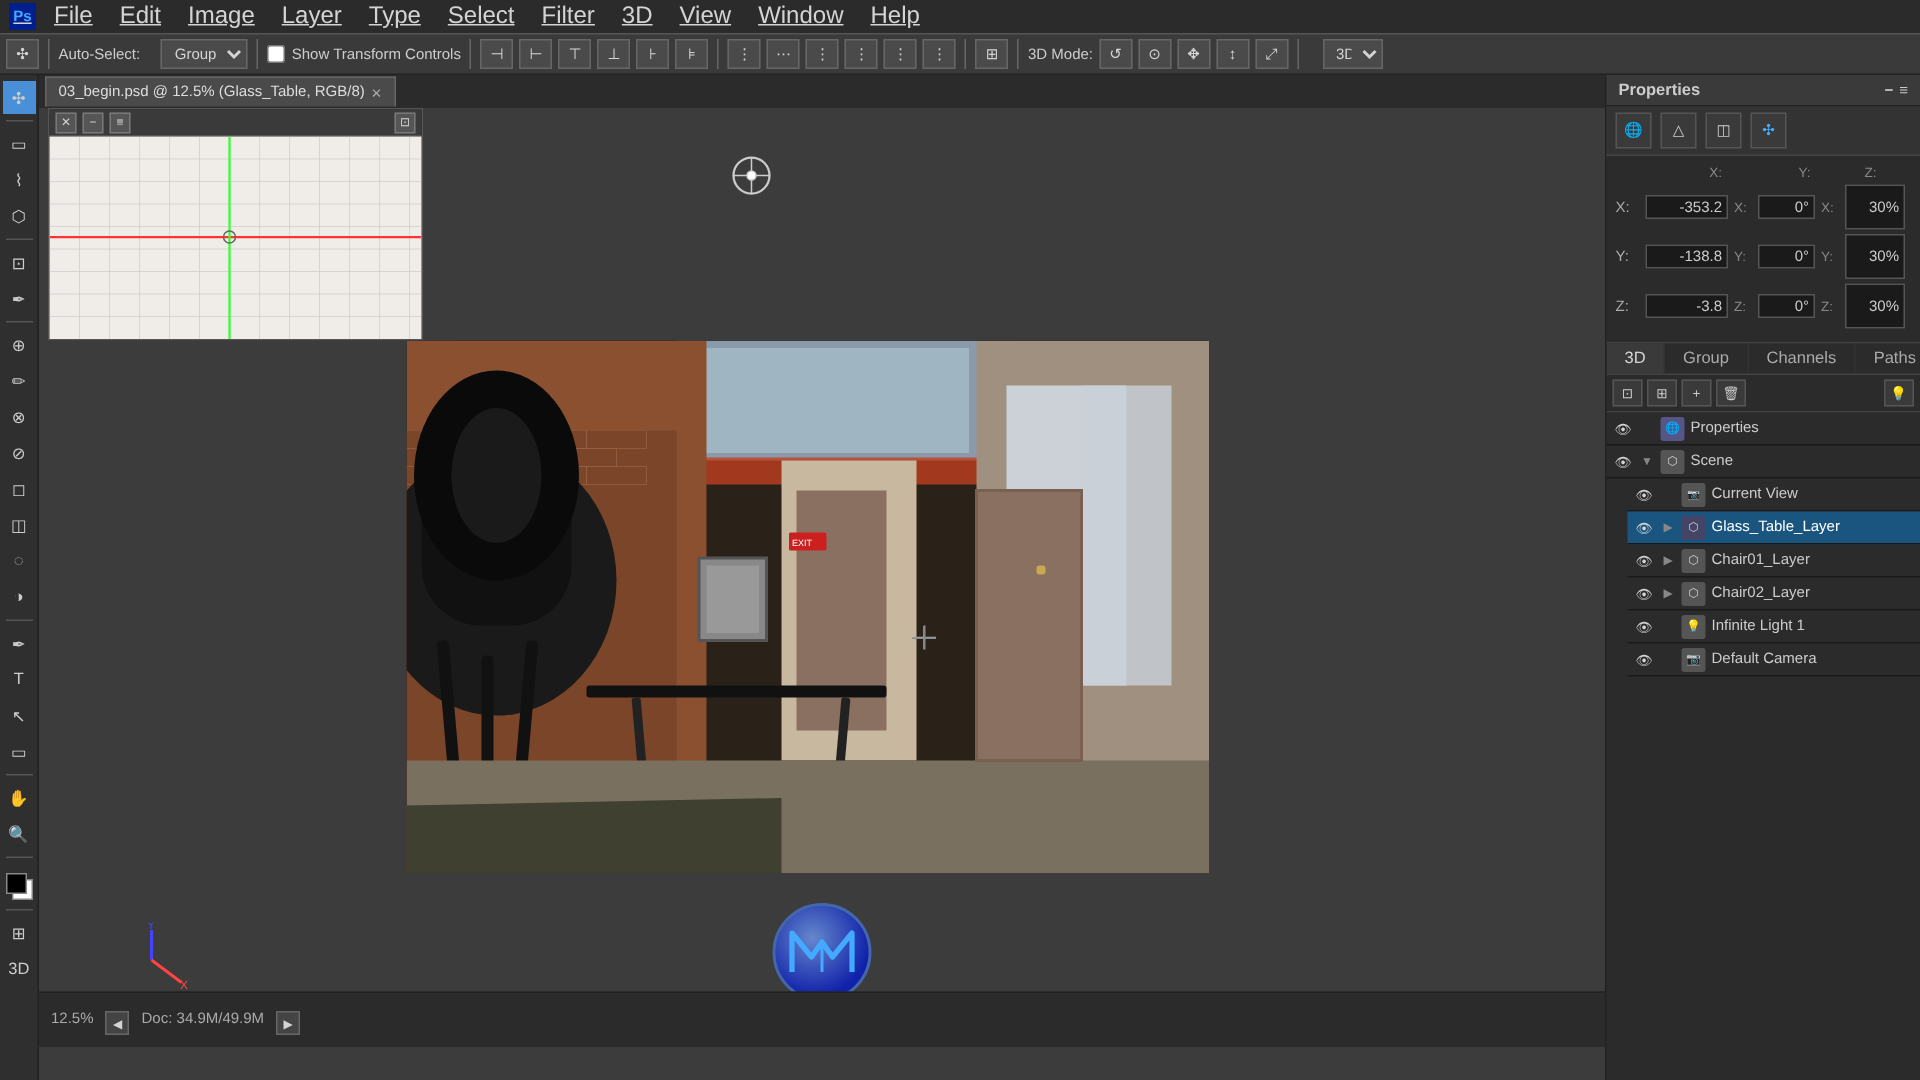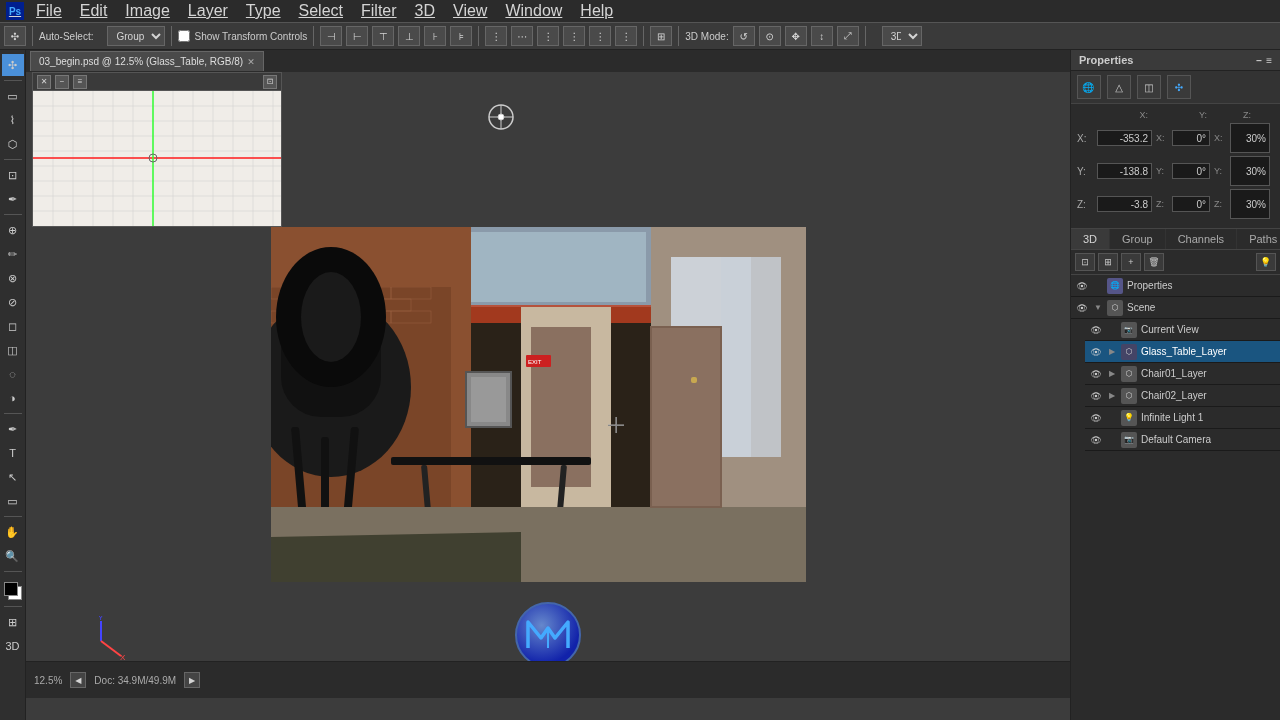--- a/index.html
+++ b/index.html
@@ -42,21 +42,21 @@
     
     #grid-thumb { position: absolute; top: 0; left: 6px; width: 250px; height: 155px; background: #1a1a1a; border: 1px solid #555; z-index: 10; }
     #grid-thumb .grid-controls { height: 18px; background: #3a3a3a; display: flex; align-items: center; padding: 0 4px; gap: 4px; border-bottom: 1px solid #555; }
     .grid-ctrl-btn { width: 14px; height: 14px; background: #555; border: 1px solid #777; display: flex; align-items: center; justify-content: center; font-size: 8px; cursor: pointer; }
     #grid-canvas { width: 248px; height: 135px; position: relative; overflow: hidden; background: #f0ede8; }
 
     
     #scene-view { position: absolute; left: 245px; top: 155px; width: 535px; height: 355px; background: linear-gradient(135deg, #2a2a2a 0%, #1a1a1a 100%); overflow: hidden; }
 
     
-    #status-bar { position: absolute; bottom: 0; left: 0; right: 0; height: 37px; background: #2b2b2b; border-top: 1px solid #222; display: flex; align-items: center; padding: 12px 8px; gap: 8px; }
+    #status-bar { position: absolute; bottom: 0; left: 0; right: 0; height: 37px; background: #2b2b2b; border-top: 1px solid #222; display: flex; align-items: flex-start; padding: 12px 8px; gap: 8px; }
     .status-text { font-size: 10px; color: #aaa; }
     .status-btn { width: 16px; height: 16px; background: #444; border: 1px solid #666; display: flex; align-items: center; justify-content: center; font-size: 8px; cursor: pointer; }
 
     
     #right-panel { width: 210px; background: #2b2b2b; border-left: 1px solid #222; display: flex; flex-direction: column; justify-content: flex-end; }
 
     
     #props-panel { background: #2b2b2b; border-bottom: 1px solid #444; padding: 0; }
     .panel-header { background: #3a3a3a; padding: 4px 8px; font-size: 11px; font-weight: bold; color: #ccc; border-bottom: 1px solid #222; display: flex; align-items: center; justify-content: space-between; }
 

